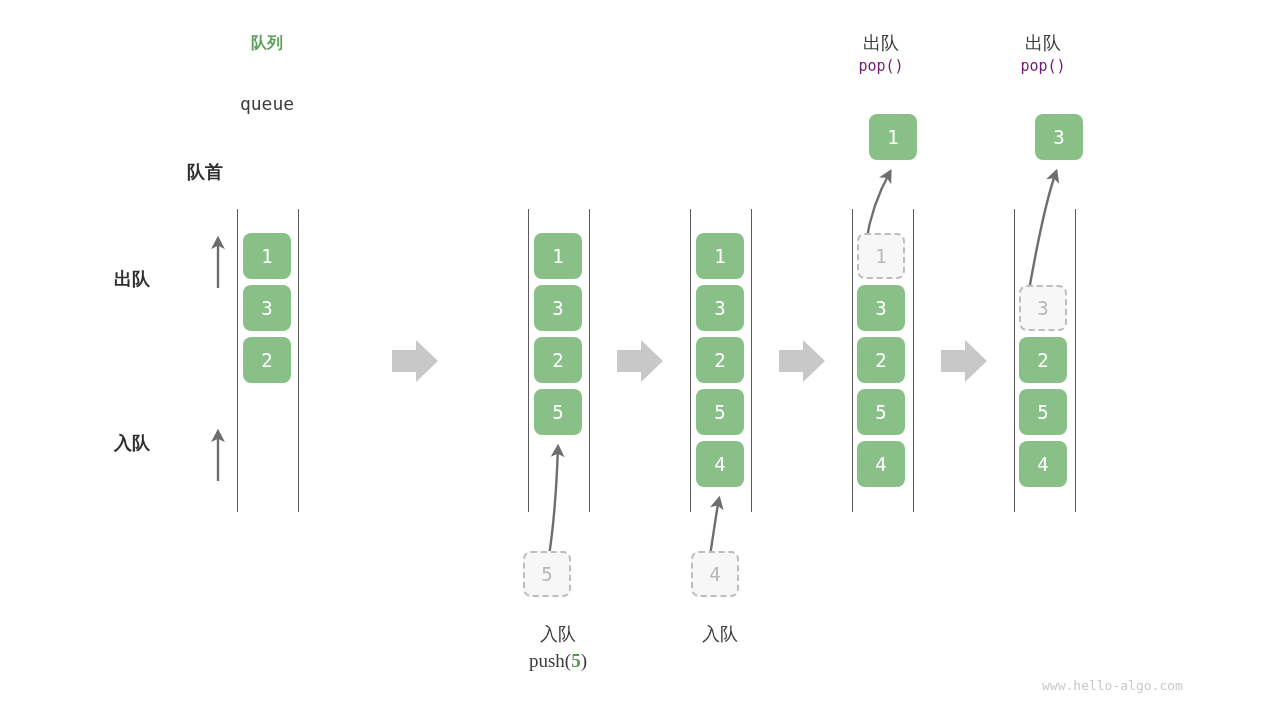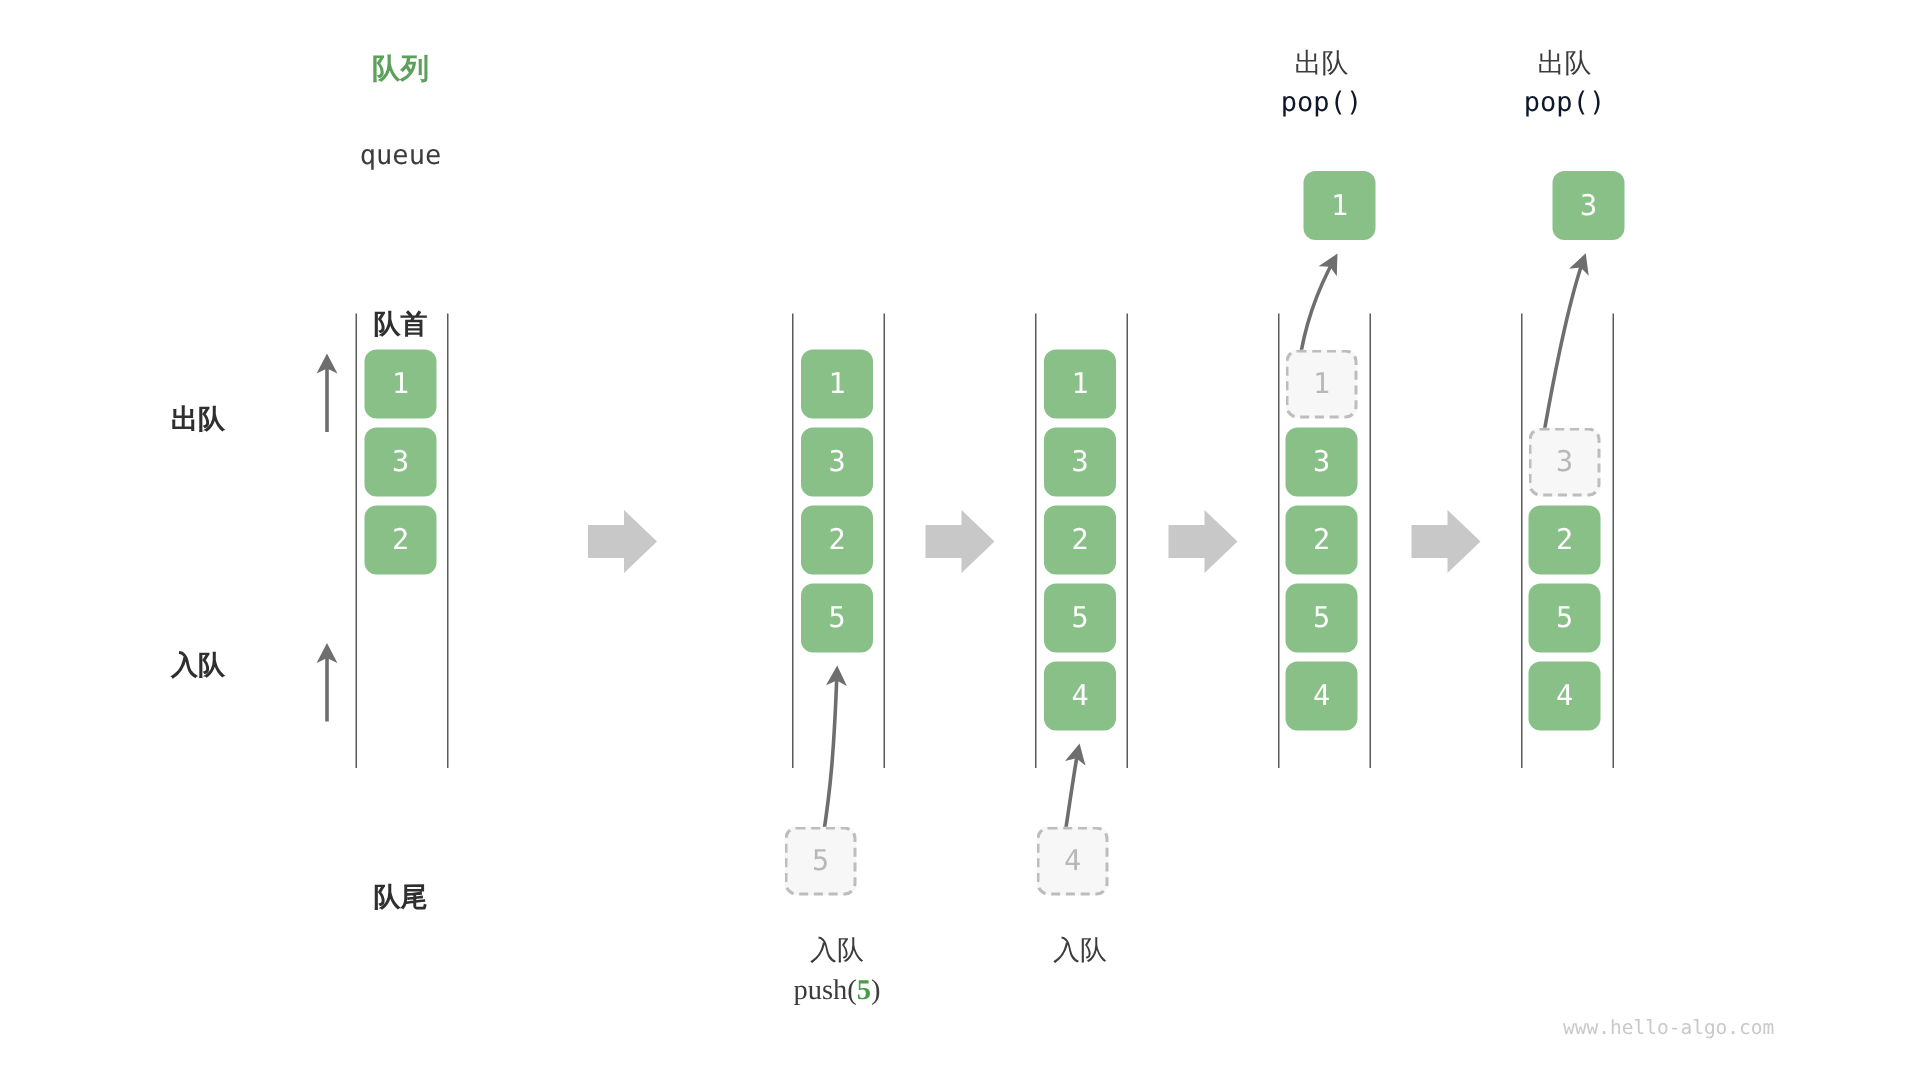--- a/index.html
+++ b/index.html
@@ -18,43 +18,41 @@
   #stage {
     position: absolute;
     left: 0; top: 0;
     width: 1280px;
     height: 720px;
   }
   .abs { position: absolute; }
 
   
   .title-cn {
-    font-size: 19px;
+    font-size: 16px;
     font-weight: bold;
     color: #5ba05b;
     text-align: center;
     white-space: nowrap;
   }
   .title-en {
     font-family: "DejaVu Sans Mono", "Liberation Mono", monospace;
     font-size: 18px;
     color: #3c3c3c;
     text-align: center;
     white-space: nowrap;
     margin-top: 22px;
   }
 
   
   .endpoint-label {
     font-size: 18px;
     font-weight: bold;
     color: #2f2f2f;
-    text-align: center;
-    white-space: nowrap;
-    margin-top: 44px;
+    white-space: nowrap;
   }
 
   
   .side-label {
     font-size: 18px;
     font-weight: bold;
     color: #2f2f2f;
     white-space: nowrap;
     text-align: right;
   }
@@ -114,22 +112,22 @@
     white-space: nowrap;
     line-height: 1.45;
   }
   .top-caption .cn {
     font-size: 18px;
     color: #3c3c3c;
     display: block;
   }
   .top-caption .code {
     font-family: "DejaVu Sans Mono", "Liberation Mono", monospace;
-    font-size: 18px;
-    color: #0f172a;
+    font-size: 15px;
+    color: #701a75;
     display: block;
   }
 
   
   .watermark {
     position: absolute;
     font-family: "DejaVu Sans Mono", "Liberation Mono", monospace;
     font-size: 13px;
     color: #c9c9c9;
     white-space: nowrap;
@@ -145,21 +143,20 @@
 </style>
 </head>
 <body>
 
 <div id="stage">
 
   <div class="title-cn abs" style="left:187px; top:33px; width:160px;">队列</div>
   <div class="title-en abs" style="left:187px; top:71px; width:160px;">queue</div>
 
   <div class="endpoint-label abs" style="left:187px; top:160px; width:160px;">队首</div>
-  <div class="endpoint-label abs" style="left:187px; top:542px; width:160px;">队尾</div>
 
   <div class="side-label abs" style="left:80px; top:267px; width:70px;">出队</div>
   <div class="side-label abs" style="left:80px; top:431px; width:70px;">入队</div>
 
   <svg class="overlay" viewBox="0 0 1280 720">
     <defs>
       <marker id="thinArrow" markerWidth="7" markerHeight="7" refX="4.2" refY="3.5" orient="auto">
         <path d="M0,0.6 L5.6,3.5 L0,6.4 L1.4,3.5 Z" fill="#6e6e6e"></path>
       </marker>
     </defs>

